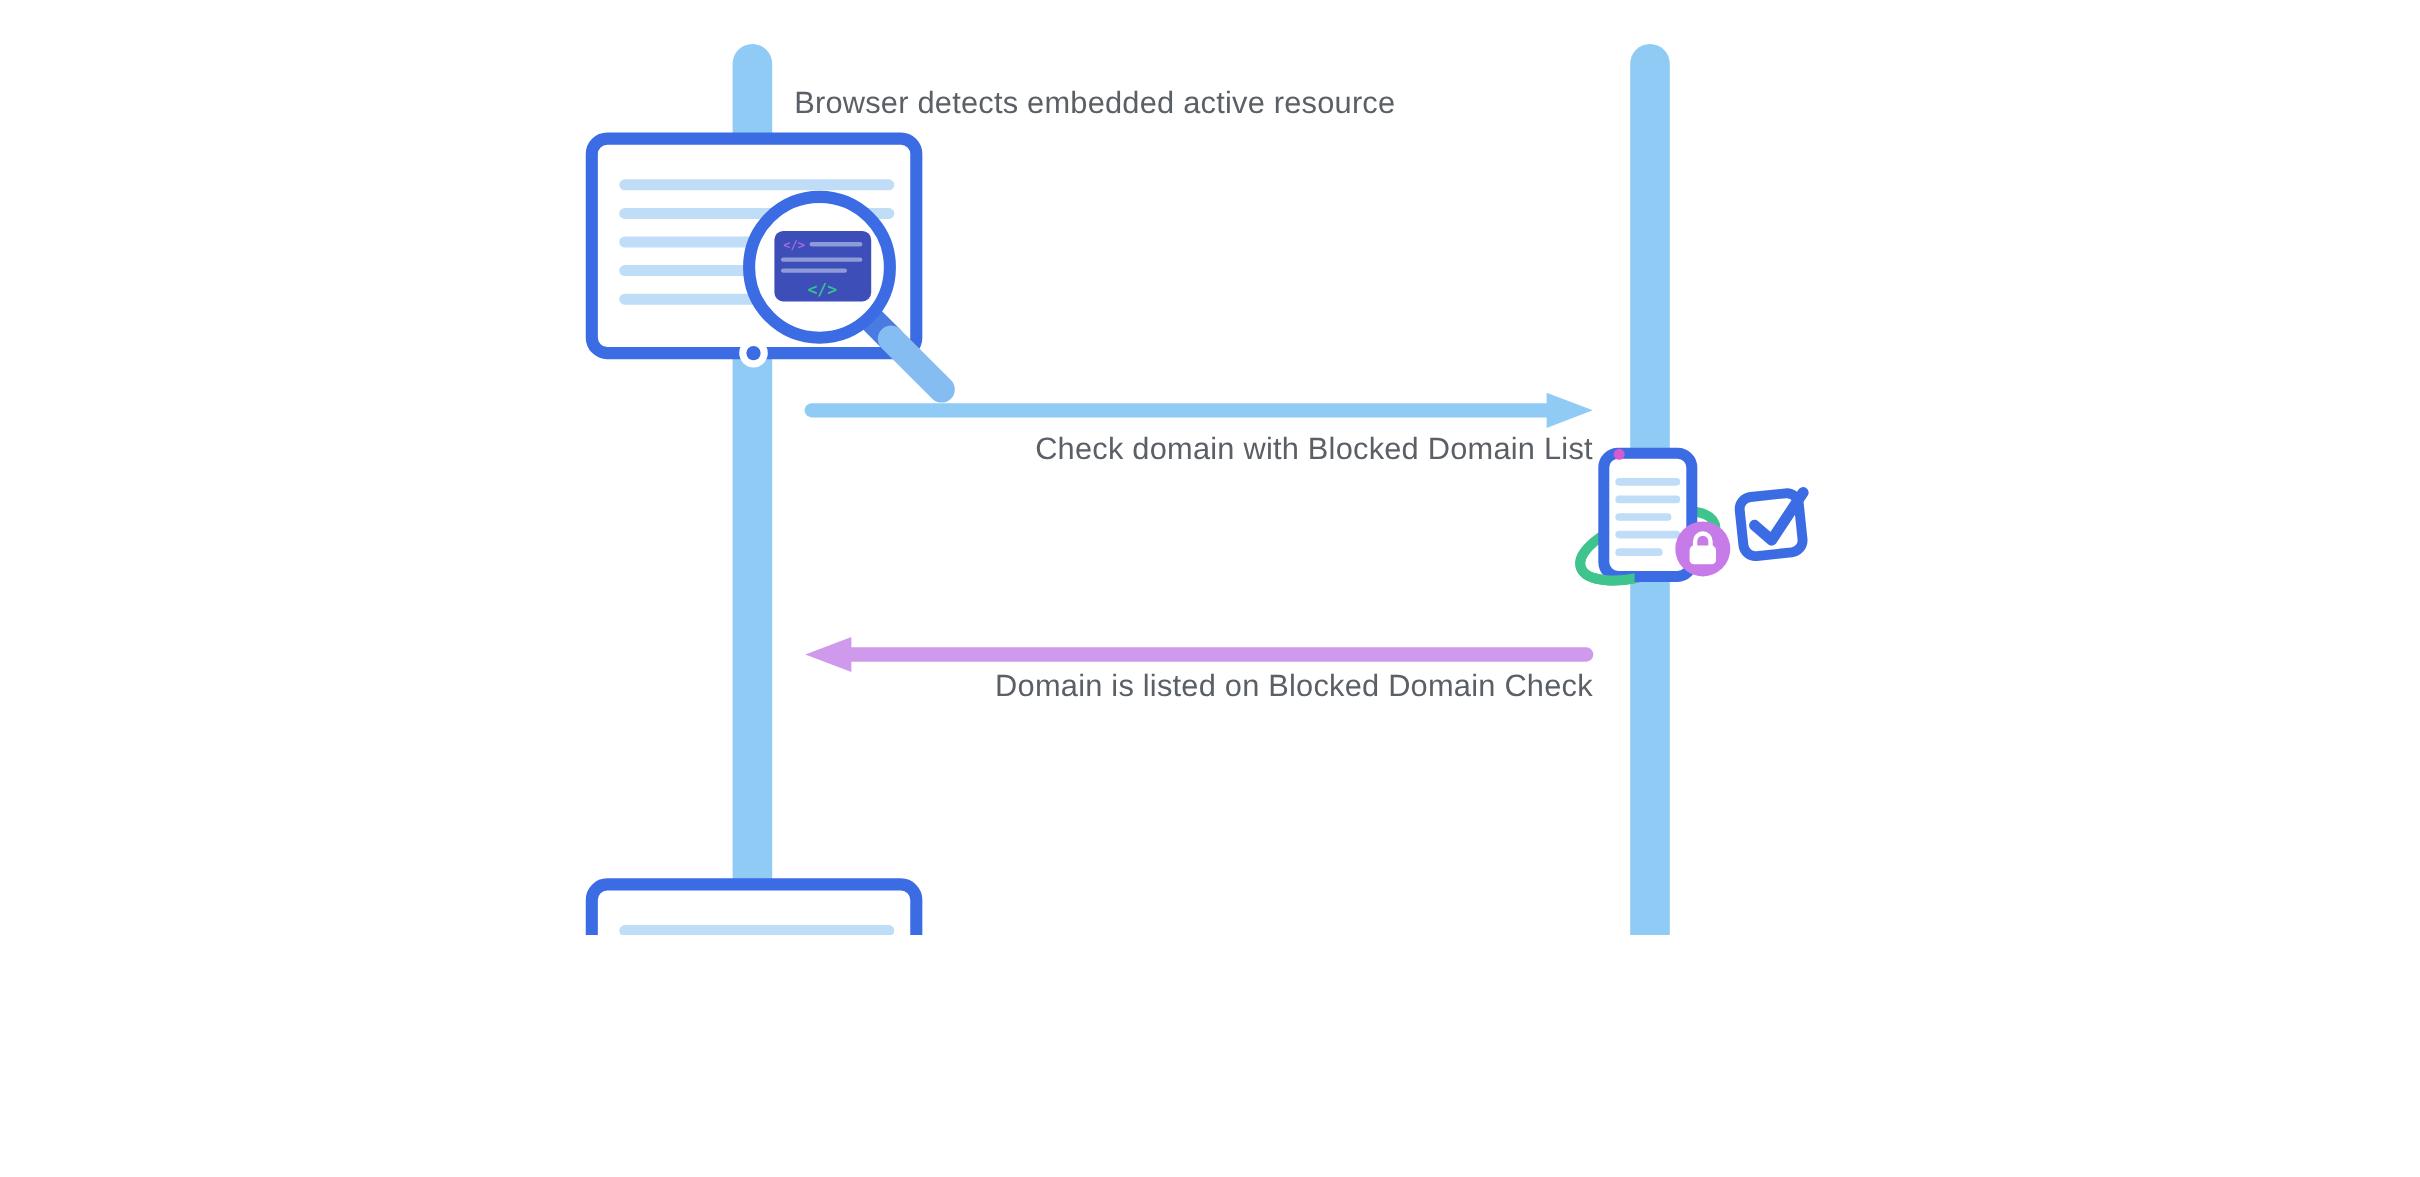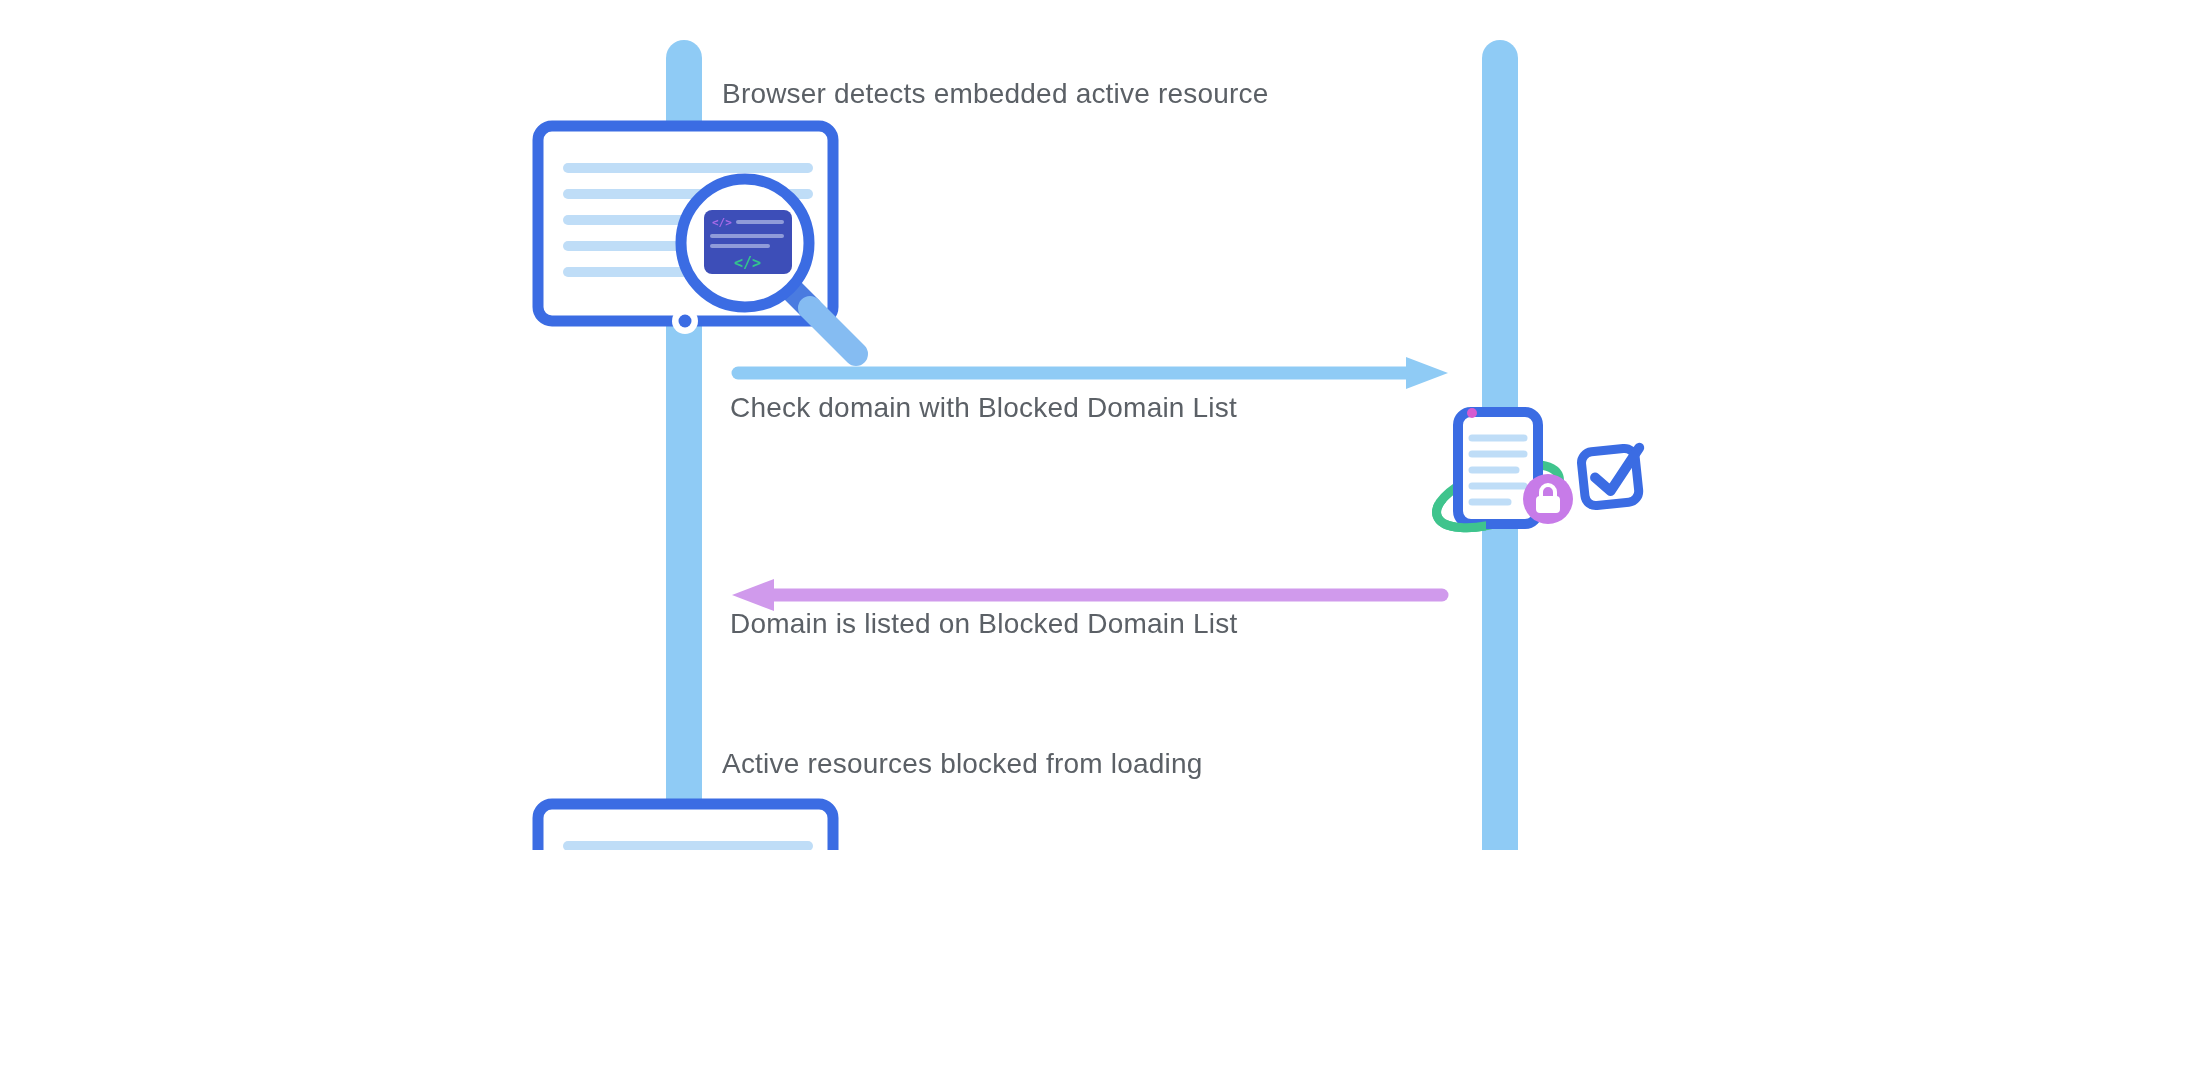--- a/index.html
+++ b/index.html
@@ -25,21 +25,21 @@
 
   .label {
     position: absolute;
     color: var(--text-gray);
     font-size: 28px;
     letter-spacing: 0.2px;
     z-index: 2;
     white-space: nowrap;
   }
   .label.left-align { left: 722px; }
-  .label.centered   { left: 730px; width: 718px; text-align: left; }
+  .label.centered   { left: 730px; width: 718px; text-align: right; }
 
   .icon-abs { position: absolute; z-index: 3; }
   .arrow-abs { position: absolute; z-index: 2; }
 
   
   .win-outline   { fill: #ffffff; stroke: var(--outline-blue); stroke-width: 11; }
   .win-line      { stroke: var(--line-light-blue); stroke-width: 10; stroke-linecap: round; }
   .doc-line      { stroke: var(--line-light-blue); stroke-width: 7; stroke-linecap: round; }
   .glass-ring    { fill: #ffffff; stroke: var(--outline-blue); stroke-width: 11; }
   .handle-dark   { stroke: var(--handle-dark-blue); stroke-width: 24; stroke-linecap: round; }
@@ -136,23 +136,22 @@
       <rect class="checkbox" x="155" y="46" width="54" height="54" rx="11"></rect>
       <path class="checkmark" d="M 167 72 l 14 15 l 33 -40"></path>
     </g>
   </svg>
 
   <svg class="arrow-abs" style="left: 730px; top: 577px;" width="720" height="36" viewBox="0 0 720 36">
     <line class="arrow-purple-shaft" x1="42" y1="18" x2="712" y2="18"></line>
     <polygon class="arrow-purple-head" points="44,2 2,18 44,34"></polygon>
   </svg>
 
-  <div class="label centered" style="top: 608px;">Domain is listed on Blocked Domain List</div>
+  <div class="label centered" style="top: 608px;">Domain is listed on Blocked Domain Check</div>
 
-  <div class="label left-align" style="top: 748px;">Active resources blocked from loading</div>
 
   <svg class="icon-abs" style="left: 530px; top: 796px;" width="330" height="225" viewBox="0 0 330 225">
     <g>
       <rect class="win-outline" x="8" y="8" width="295" height="195" rx="14"></rect>
       <line class="win-line" x1="38" y1="50" x2="278" y2="50"></line>
       <line class="win-line" x1="38" y1="76" x2="278" y2="76"></line>
       <line class="win-line" x1="38" y1="102" x2="262" y2="102"></line>
       <line class="win-line" x1="38" y1="128" x2="278" y2="128"></line>
       <line class="win-line" x1="38" y1="154" x2="188" y2="154"></line>
       <circle cx="155" cy="203" r="13" fill="#ffffff"></circle>

